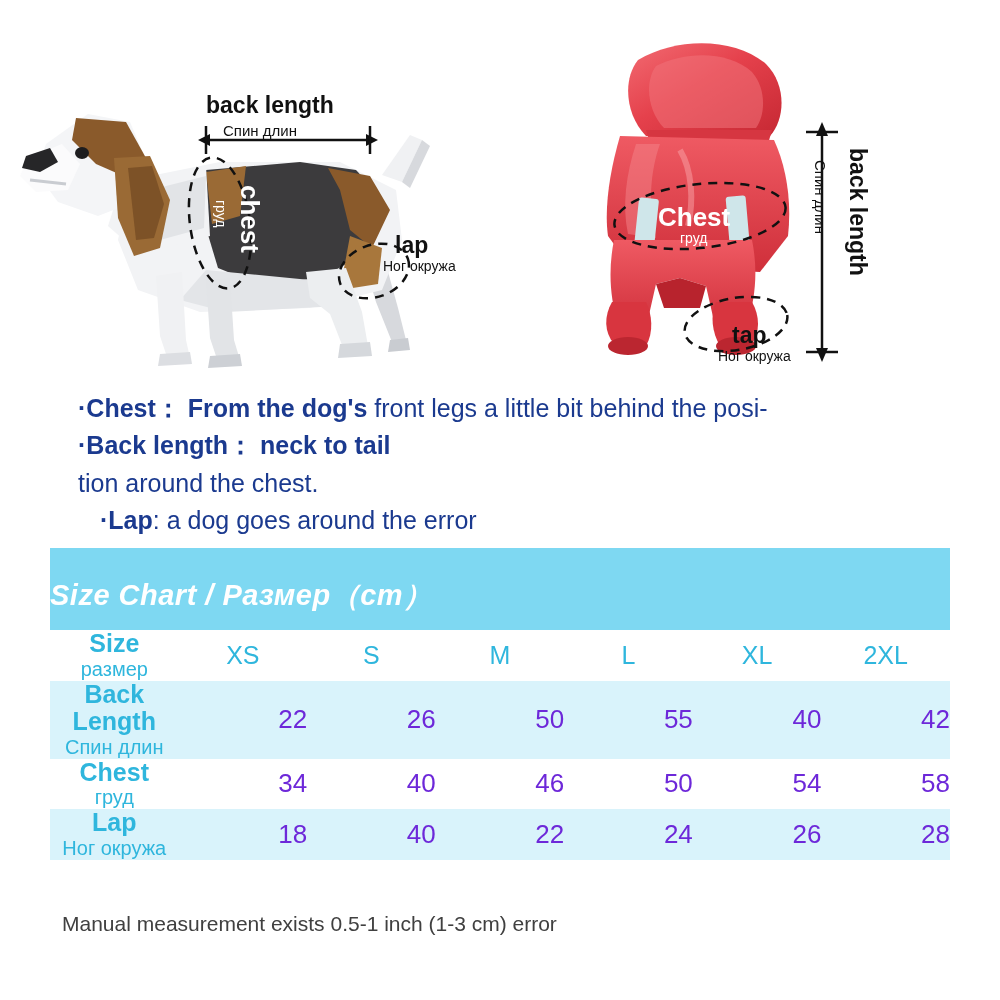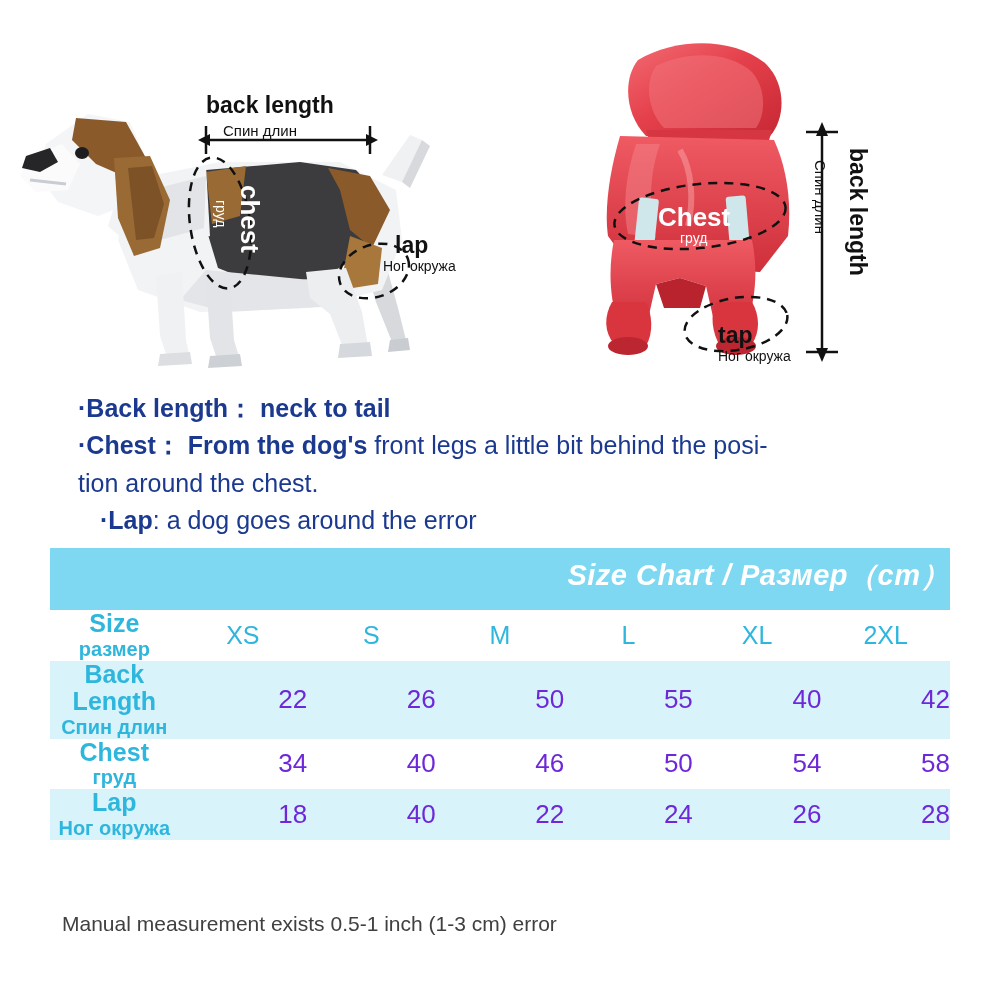--- a/index.html
+++ b/index.html
@@ -114,25 +114,25 @@
     width: 900px;
   }
   table.size-chart {
     border-collapse: collapse;
     width: 900px;
     table-layout: fixed;
   }
   table.size-chart .head-row td {
     background: #7ed8f2;
     color: #ffffff;
-    text-align: right;
+    text-align: left;
     font-style: italic;
     font-weight: bold;
     font-size: 29px;
-    padding: 8px 0 14px 0;
+    padding: 28px 0 14px 0;
     letter-spacing: 0.5px;
   }
   table.size-chart td {
     padding: 0;
   }
   .rowA { background: #ffffff; }
   .rowB { background: #d9f3fb; }
 
   .lbl-cell {
     width: 230px;
@@ -142,21 +142,21 @@
   }
   .lbl-cell .en {
     display: block;
     font-size: 25px;
     font-weight: bold;
     line-height: 1.1;
   }
   .lbl-cell .ru {
     display: block;
     font-size: 20px;
-    font-weight: bold;
+    font-weight: normal;
     line-height: 1.15;
   }
   .val-cell {
     text-align: right;
     color: #6d28d9;
     font-size: 26px;
     padding: 8px 0;
     width: 111px;
   }
   .size-head-cell {
@@ -297,42 +297,42 @@
       <svg class="lbl" style="left:50px; top:136px;" width="180" height="80">
         <ellipse cx="90" cy="40" rx="86" ry="32" fill="none" stroke="#111" stroke-width="2.5" stroke-dasharray="9 7" transform="rotate(-6 90 40)"></ellipse>
       </svg>
       <div class="lbl lbl-chest-en" style="left:98px; top:162px; color:#fff;">Chest</div>
       <div class="lbl lbl-chest-ru" style="left:120px; top:190px; color:#fff;">груд</div>
 
       
       <svg class="lbl" style="left:118px; top:250px;" width="120" height="70">
         <ellipse cx="58" cy="34" rx="52" ry="26" fill="none" stroke="#111" stroke-width="2.5" stroke-dasharray="9 7" transform="rotate(-10 58 34)"></ellipse>
       </svg>
-      <div class="lbl lbl-lap-en" style="left:158px; top:282px;">tap</div>
+      <div class="lbl lbl-lap-en" style="left:172px; top:282px;">tap</div>
       <div class="lbl lbl-lap-ru" style="left:158px; top:308px;">Ног окружа</div>
 
       
       <svg class="lbl" style="left:240px; top:82px;" width="40" height="240">
         <line x1="22" y1="10" x2="22" y2="230" stroke="#111" stroke-width="2.5"></line>
         <polygon points="22,0 16,14 28,14" fill="#111"></polygon>
         <polygon points="22,240 16,226 28,226" fill="#111"></polygon>
         <line x1="6" y1="10" x2="38" y2="10" stroke="#111" stroke-width="2.5"></line>
         <line x1="6" y1="230" x2="38" y2="230" stroke="#111" stroke-width="2.5"></line>
       </svg>
       <div class="lbl lbl-back-en vertical-rl" style="left:284px; top:108px;">back length</div>
       <div class="lbl lbl-back-ru vertical-rl" style="left:252px; top:120px;">Спин длин</div>
     </div>
   </div>
 
   <div class="desc">
     <p>
-      <b>·Back length：</b><b> neck to tail</b>
+      <b>·Chest：</b><b> From the dog's</b><span> front legs a little bit behind the posi-</span>
     </p>
     <p>
-      <b>·Chest：</b><b> From the dog's</b><span> front legs a little bit behind the posi-</span>
+      <b>·Back length：</b><b> neck to tail</b>
     </p>
     <p>tion around the chest.</p>
     <p class="indent">
       <b>·Lap</b><span>: a dog goes around the error</span>
     </p>
   </div>
 
   <div class="chart">
     <table class="size-chart">
       <tbody>

